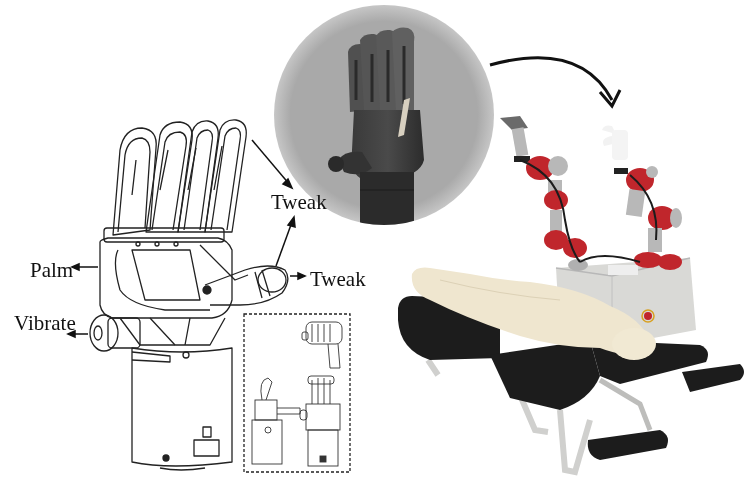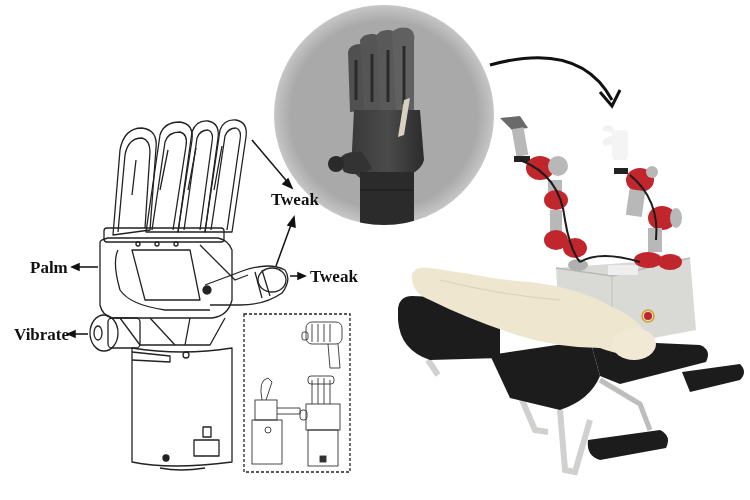--- a/index.html
+++ b/index.html
@@ -1,17 +1,17 @@
 <!DOCTYPE html>
 <html><head>
 <meta charset="utf-8">
 <style>
   html,body{margin:0;padding:0;background:#ffffff;}
   body{width:750px;height:500px;position:relative;overflow:hidden;font-family:"Liberation Serif","DejaVu Serif",serif;}
-  .label{position:absolute;font-weight:bold;font-size:17px;color:#111;white-space:nowrap;}
+  .label{position:absolute;font-weight:normal;font-size:21px;color:#111;white-space:nowrap;}
   svg{position:absolute;left:0;top:0;}
 </style>
 </head>
 <body>
 
 <div style="position:absolute;left:0;top:0;width:750px;height:500px;">
 
   <svg width="750" height="500" viewBox="0 0 750 500">
     <g fill="none" stroke="#222" stroke-width="1.3" stroke-linejoin="round">
 
@@ -185,14 +185,14 @@
 
       <path d="M412 274 Q416 266 430 268 L470 274 Q500 280 530 282 Q580 288 610 306 Q640 318 650 340 Q650 356 630 356 Q610 352 600 348 Q560 348 520 336 Q470 320 430 300 Q410 292 412 274 Z" fill="#efe6cf"></path>
       <ellipse cx="634" cy="344" rx="22" ry="16" fill="#f1e9d3"></ellipse>
       <path d="M440 280 Q500 295 560 300" fill="none" stroke="#dcd1b6" stroke-width="1"></path>
     </g>
   </svg>
 
   <div class="label" style="left:271px;top:190px;">Tweak</div>
   <div class="label" style="left:310px;top:267px;">Tweak</div>
   <div class="label" style="left:30px;top:258px;">Palm</div>
-  <div class="label" style="left:14px;top:325px;">Vibrate</div>
+  <div class="label" style="left:14px;top:311px;">Vibrate</div>
 </div>
 
 </body></html>

